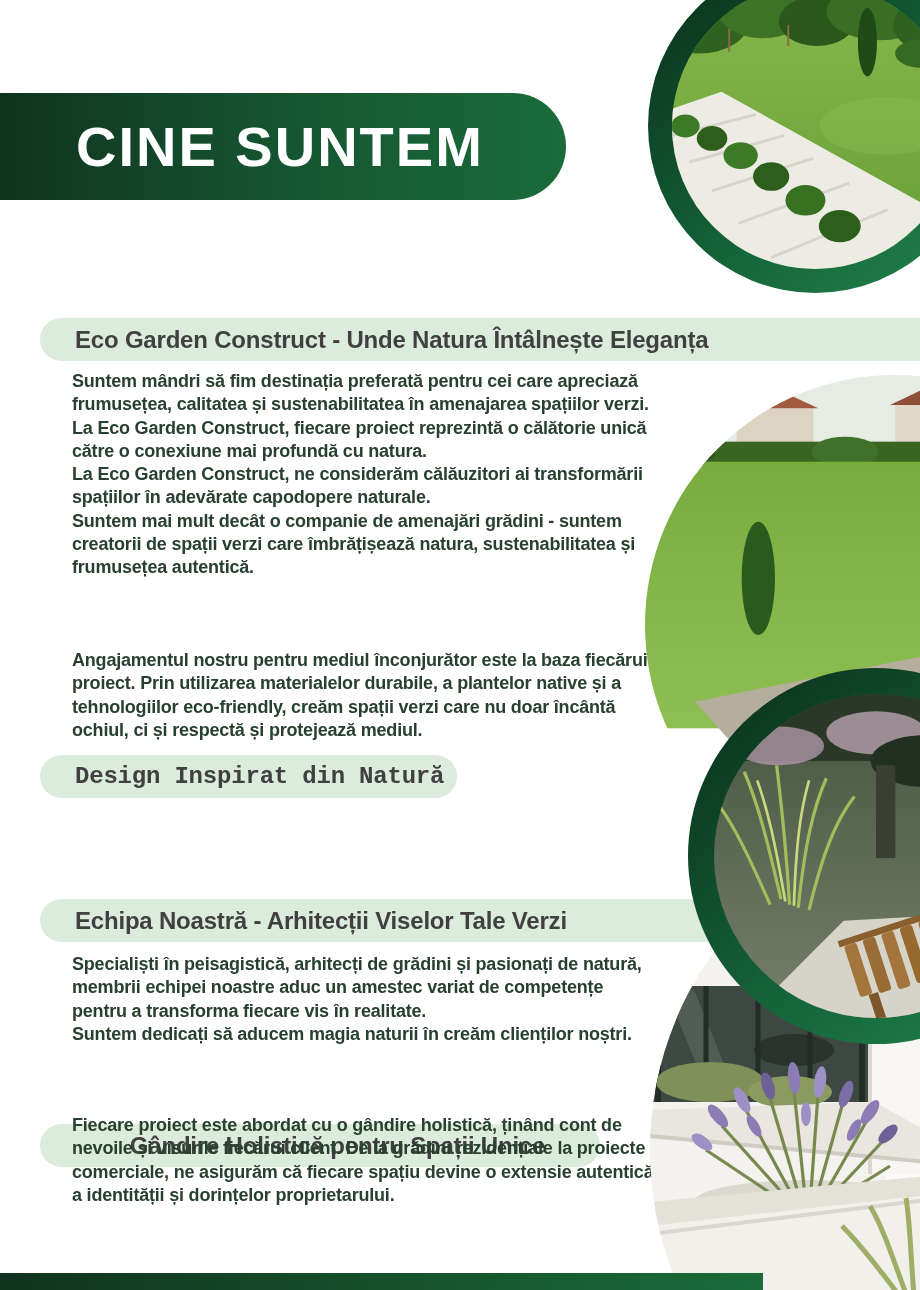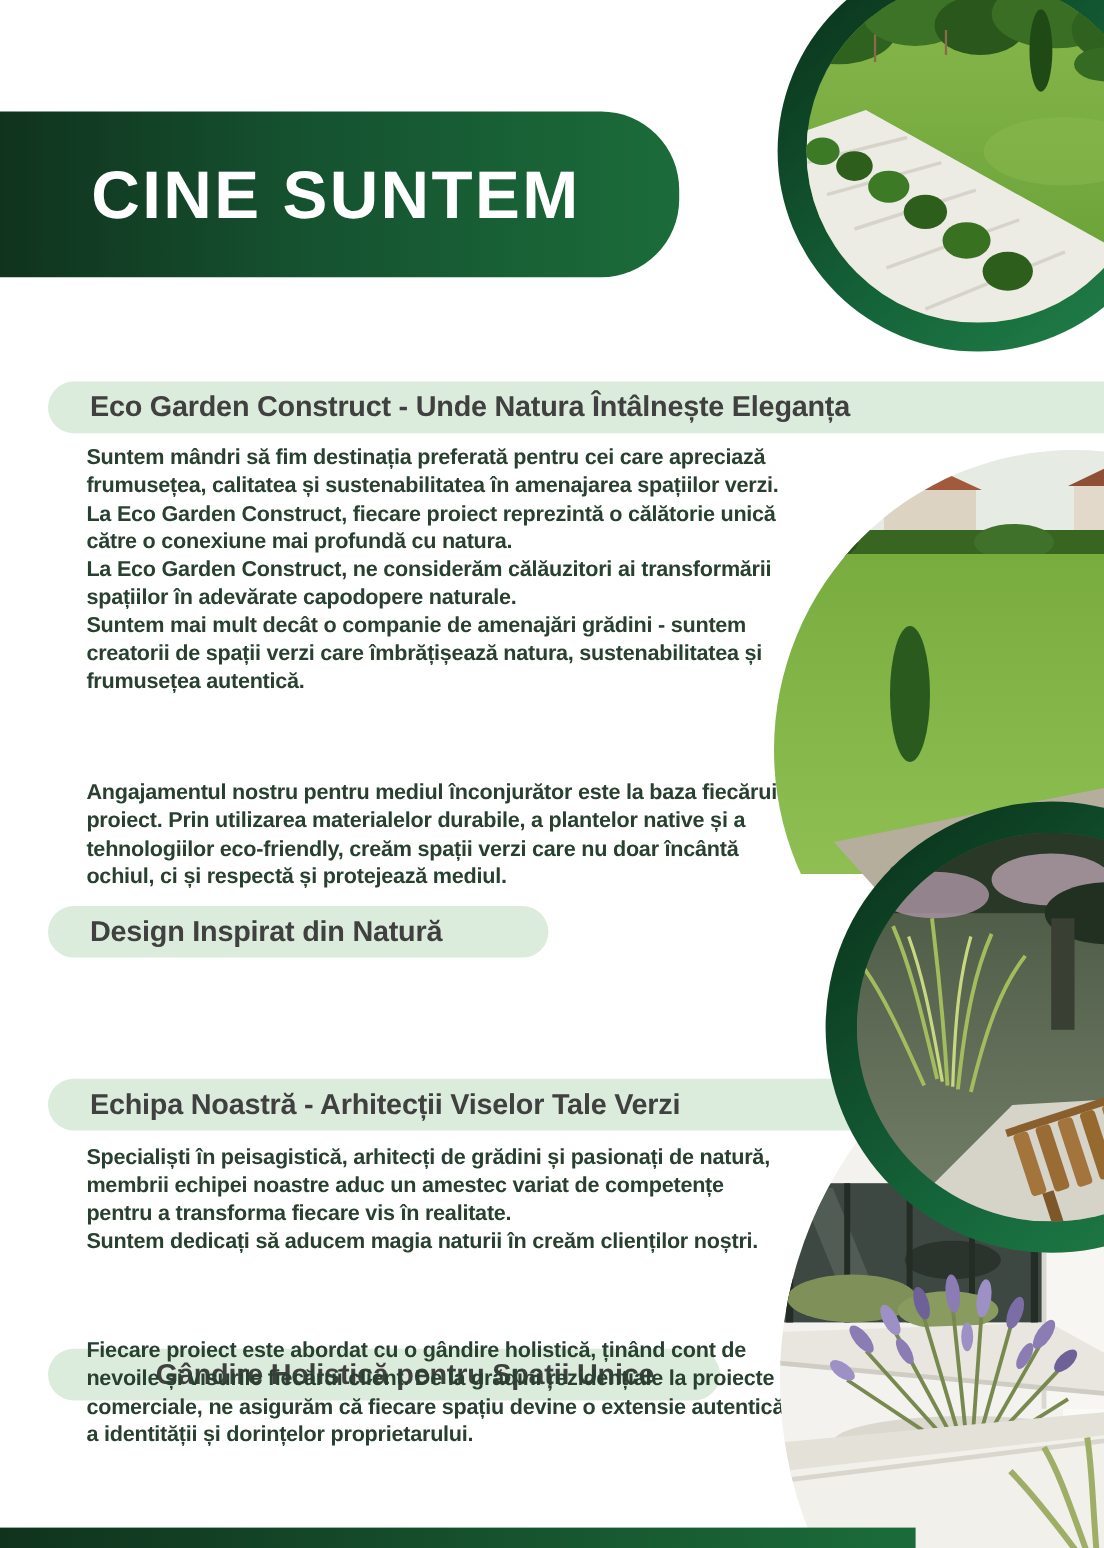--- a/index.html
+++ b/index.html
@@ -2,21 +2,21 @@
 <html><head>
 <meta charset="utf-8">
 <style>
   html,body{margin:0;padding:0;background:#e9e9e9;}
   #page{
     position:relative;width:920px;height:1290px;background:#ffffff;
     overflow:hidden;font-family:"Liberation Sans",sans-serif;margin:0 auto;
   }
   
   .banner{
-    position:absolute;left:0;top:93px;width:566px;height:138px;
+    position:absolute;left:0;top:93px;width:566px;height:107px;
     border-radius:0 65px 65px 0;
     background:linear-gradient(90deg,#10331e 0%,#155230 45%,#1b6c3a 100%);
     z-index:5;display:flex;align-items:center;
   }
   .banner .title{
     color:#ffffff;font-size:56px;font-weight:bold;letter-spacing:2px;
     padding-left:76px;white-space:nowrap;
   }
   
   .band{
@@ -296,21 +296,21 @@
 spațiilor în adevărate capodopere naturale.
 Suntem mai mult decât o companie de amenajări grădini - suntem
 creatorii de spații verzi care îmbrățișează natura, sustenabilitatea și
 frumusețea autentică.</div>
 
   <div class="para" style="top:649px;">Angajamentul nostru pentru mediul înconjurător este la baza fiecărui
 proiect. Prin utilizarea materialelor durabile, a plantelor native și a
 tehnologiilor eco-friendly, creăm spații verzi care nu doar încântă
 ochiul, ci și respectă și protejează mediul.</div>
 
-  <div class="band pill" style="top:755px;width:417px;">
+  <div class="band pill" style="top:755px;width:417px;font-family:Liberation Mono, monospace;">
     <span class="h">Design Inspirat din Natură</span>
   </div>
 
   <div class="band pill" style="top:899px;width:718px;">
     <span class="h">Echipa Noastră - Arhitecții Viselor Tale Verzi</span>
   </div>
   <div class="para" style="top:953px;">Specialiști în peisagistică, arhitecți de grădini și pasionați de natură,
 membrii echipei noastre aduc un amestec variat de competențe
 pentru a transforma fiecare vis în realitate.
 Suntem dedicați să aducem magia naturii în creăm clienților noștri.</div>

